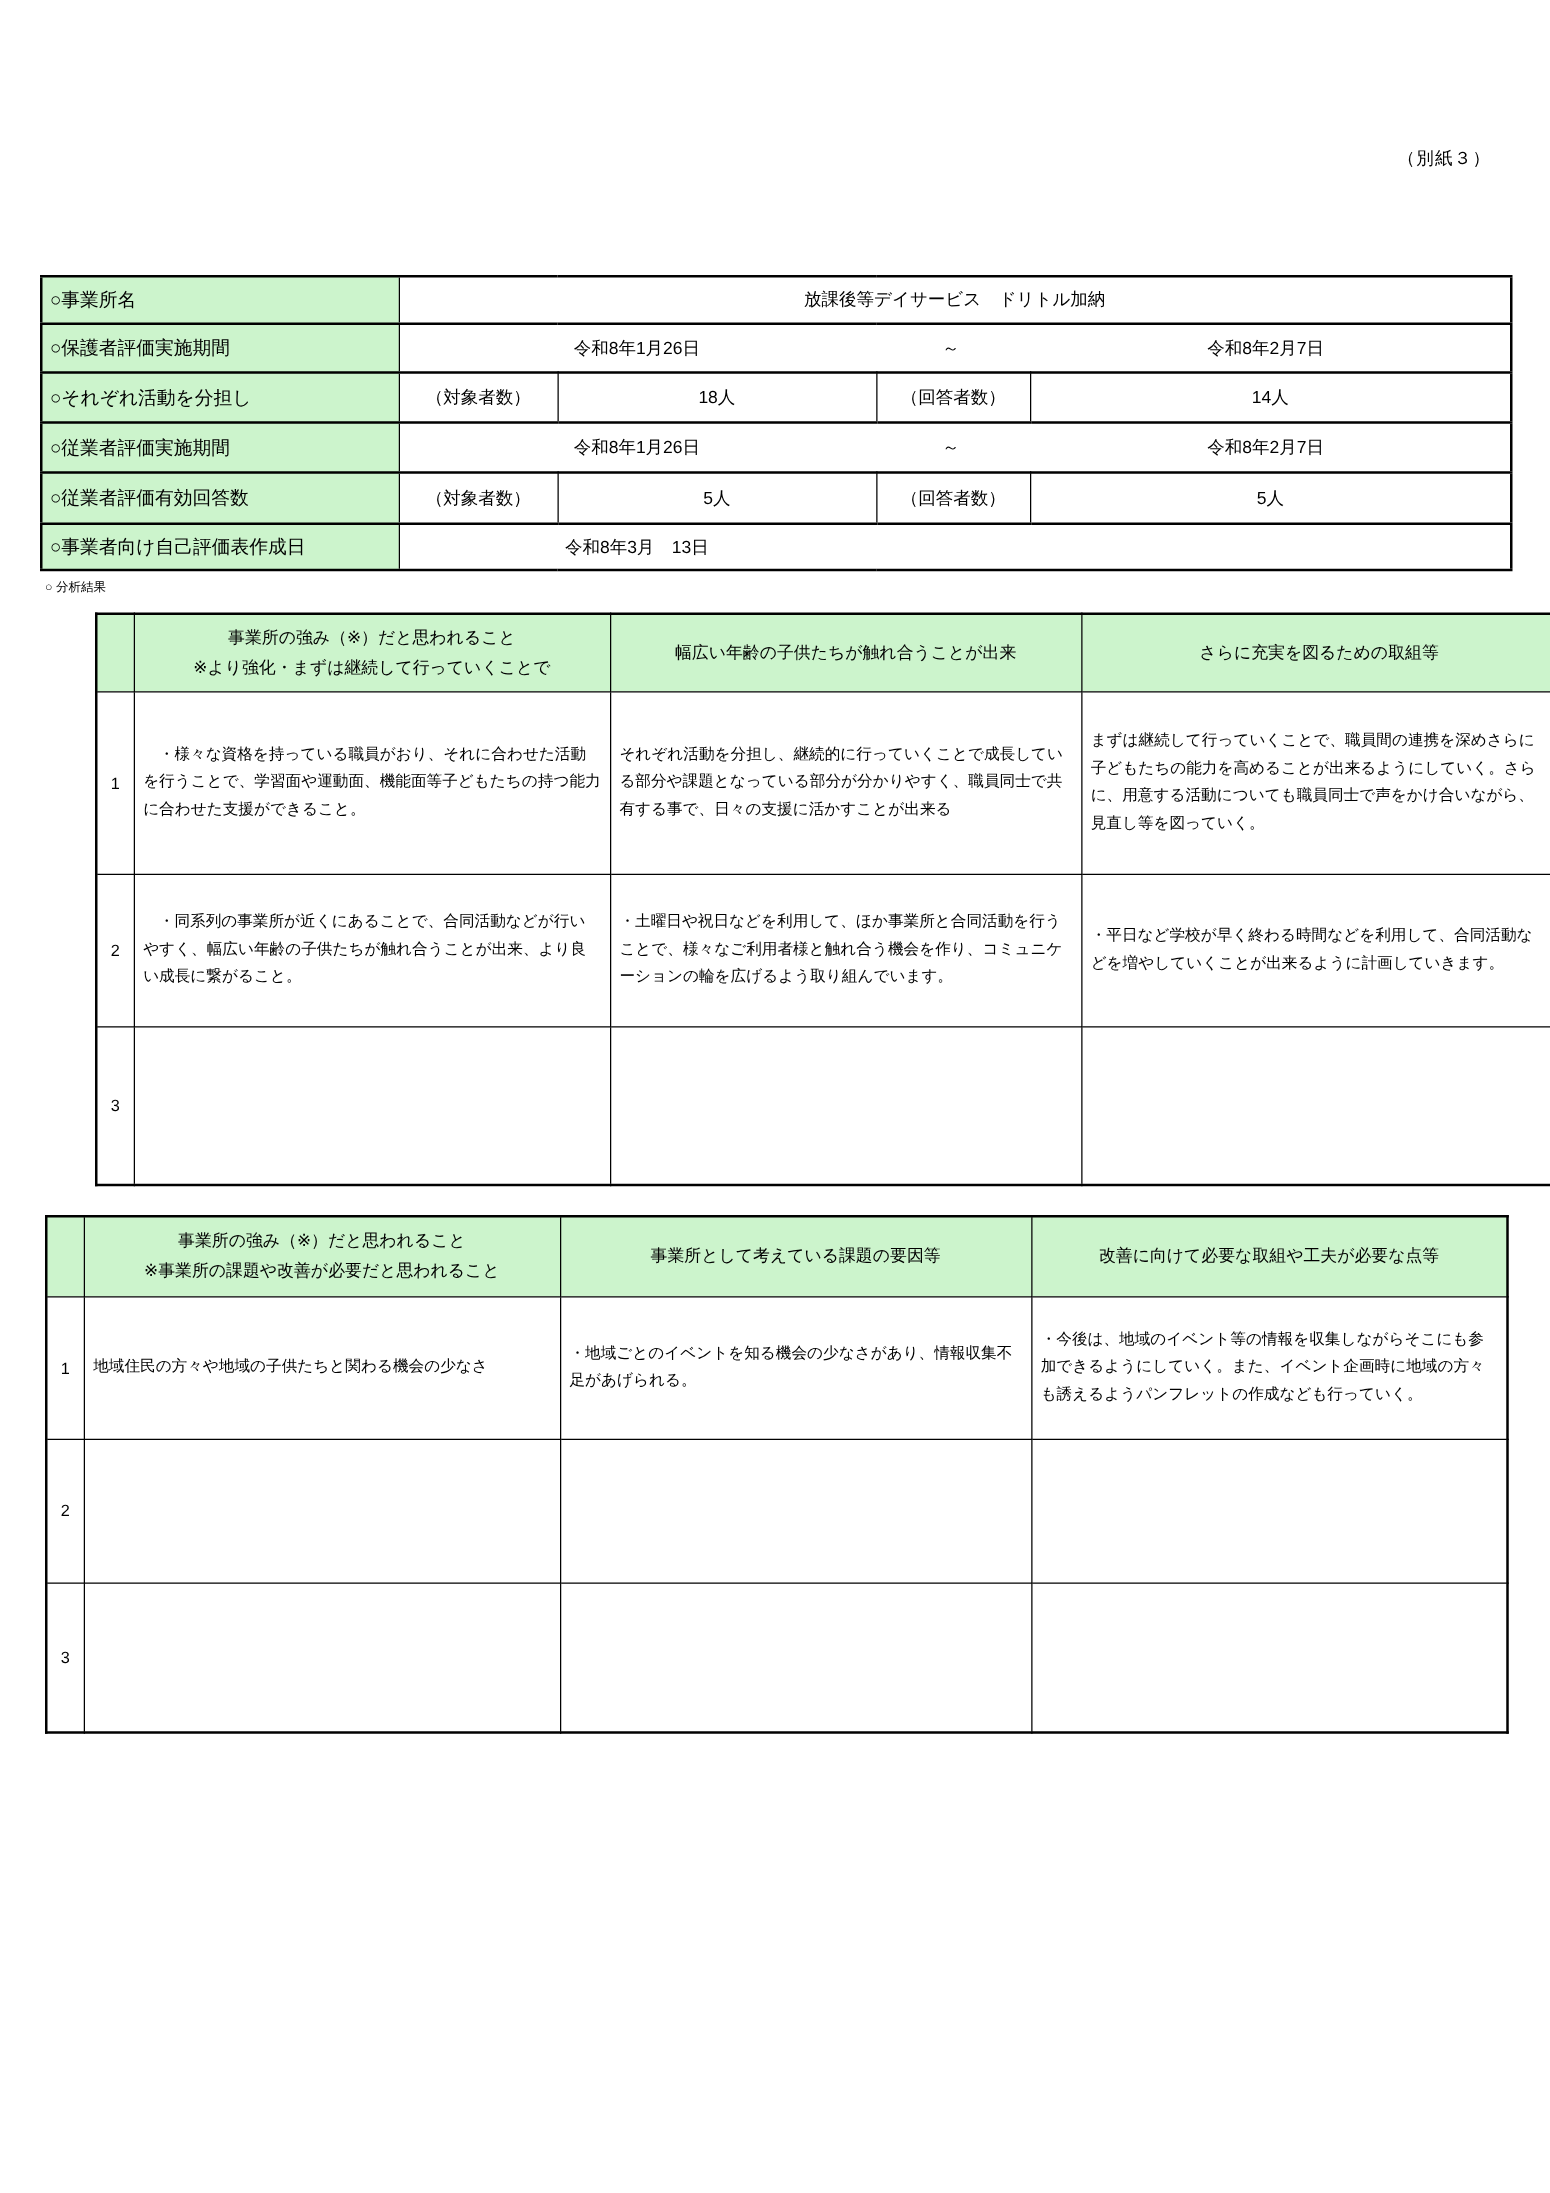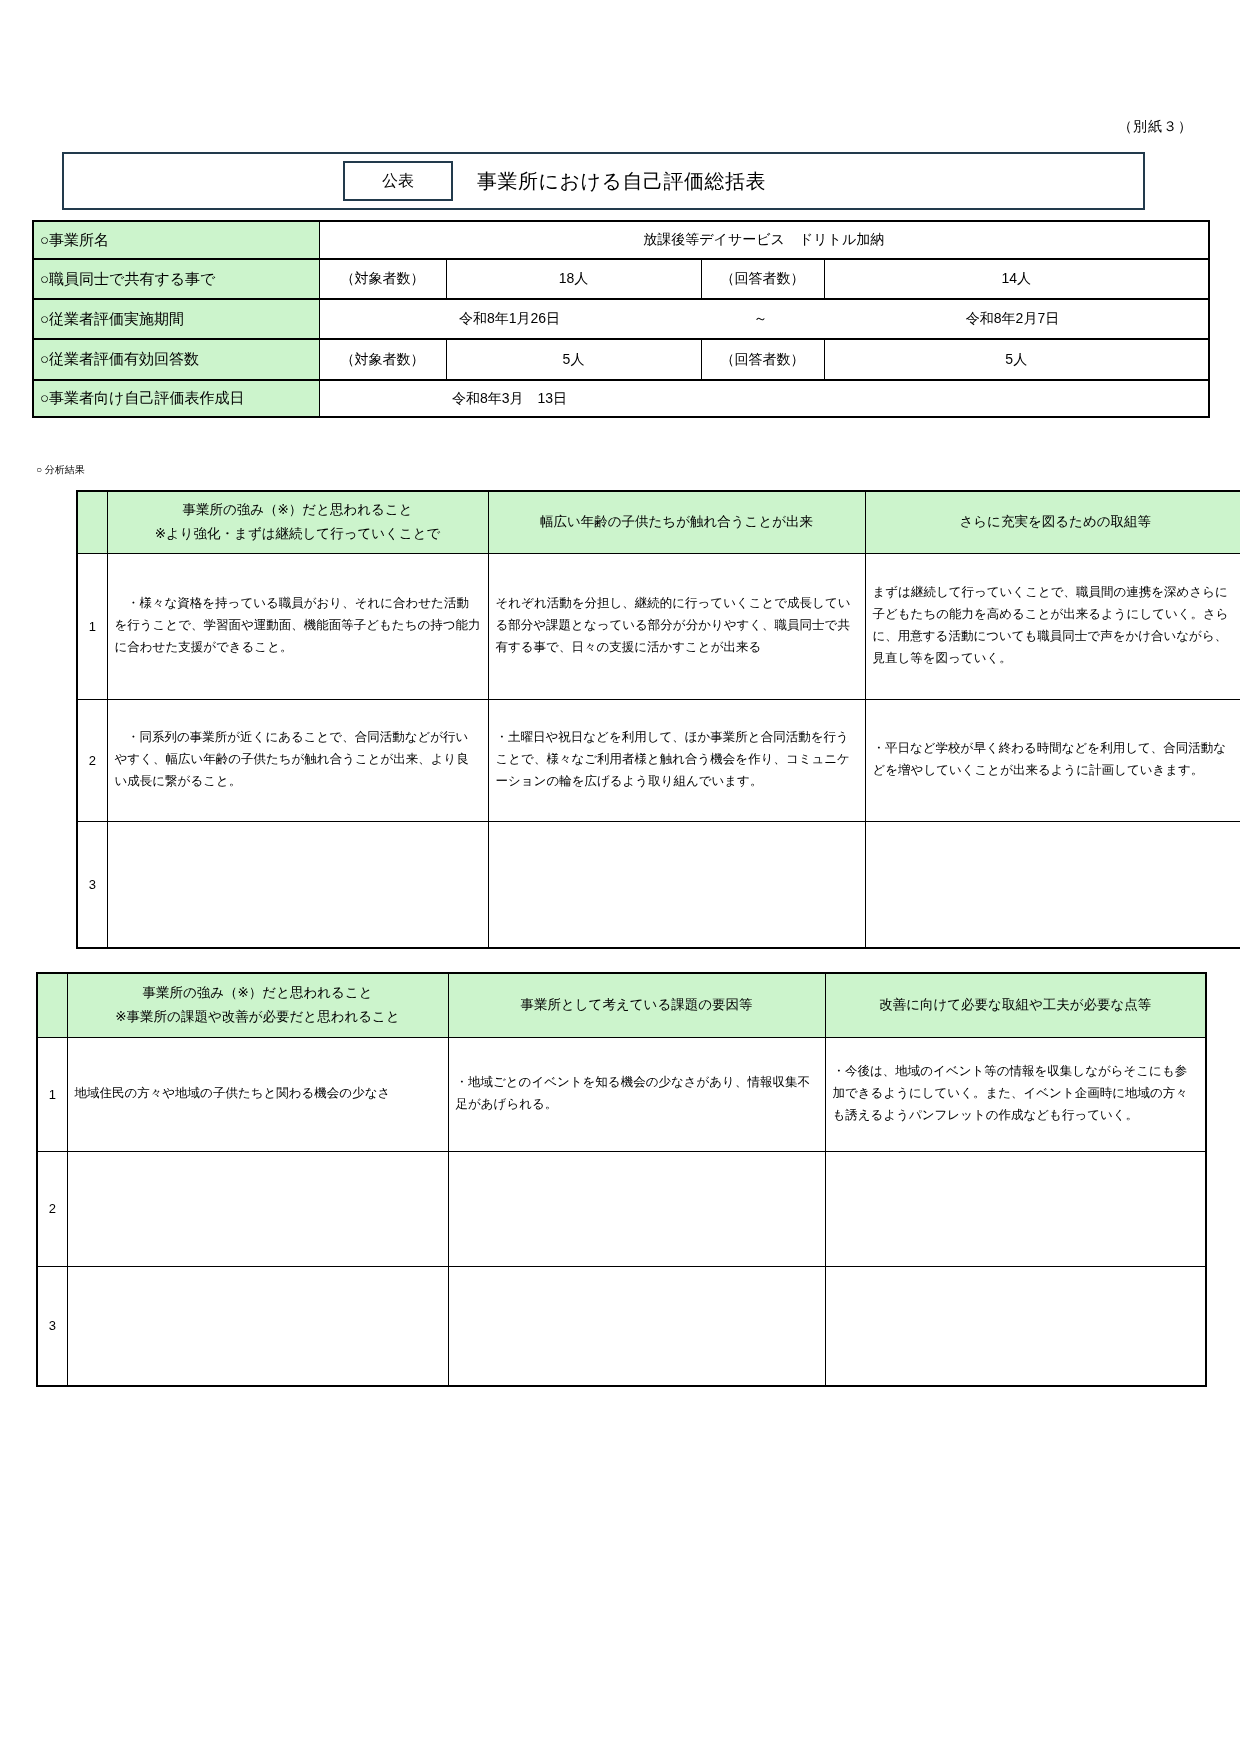--- a/index.html
+++ b/index.html
@@ -64,40 +64,42 @@
     text-align:left; vertical-align:middle; padding:4px 7px; line-height:1.75;
   }
 </style>
 </head>
 <body>
 
 <div class="page">
 
   <div class="annotation">（別紙３）</div>
 
-  <div class="titlebox">
-    <div class="stamp">公表</div>
-    <div class="doc-title">事業所における自己評価総括表</div>
-  </div>
 
   <table class="info">
     <colgroup>
       <col style="width:286px">
         <col style="width:127px">
         <col style="width:255px">
         <col style="width:123px">
         <col style="width:385px">
     </colgroup>
     <tbody>
       <tr style="height:38px">
         <td class="g">○事業所名</td>
         <td class="c" colspan="4">放課後等デイサービス　ドリトル加納</td>
       </tr>
+      <tr style="height:39px">
+        <td class="g">○保護者評価実施期間</td>
+        <td class="span4" colspan="4">
+          <span class="w1">令和8年1月26日</span><span class="w2">～</span><span class="w3">令和8年2月7日</span>
+        </td>
+      </tr>
       <tr style="height:40px">
-        <td class="g">○職員同士で共有する事で</td>
+        <td class="g">○それぞれ活動を分担し</td>
         <td class="c">（対象者数）</td>
         <td class="c">18人</td>
         <td class="c">（回答者数）</td>
         <td class="c">14人</td>
       </tr>
       <tr style="height:40px">
         <td class="g">○従業者評価実施期間</td>
         <td class="span4" colspan="4">
           <span class="w1">令和8年1月26日</span><span class="w2">～</span><span class="w3">令和8年2月7日</span>
         </td>

